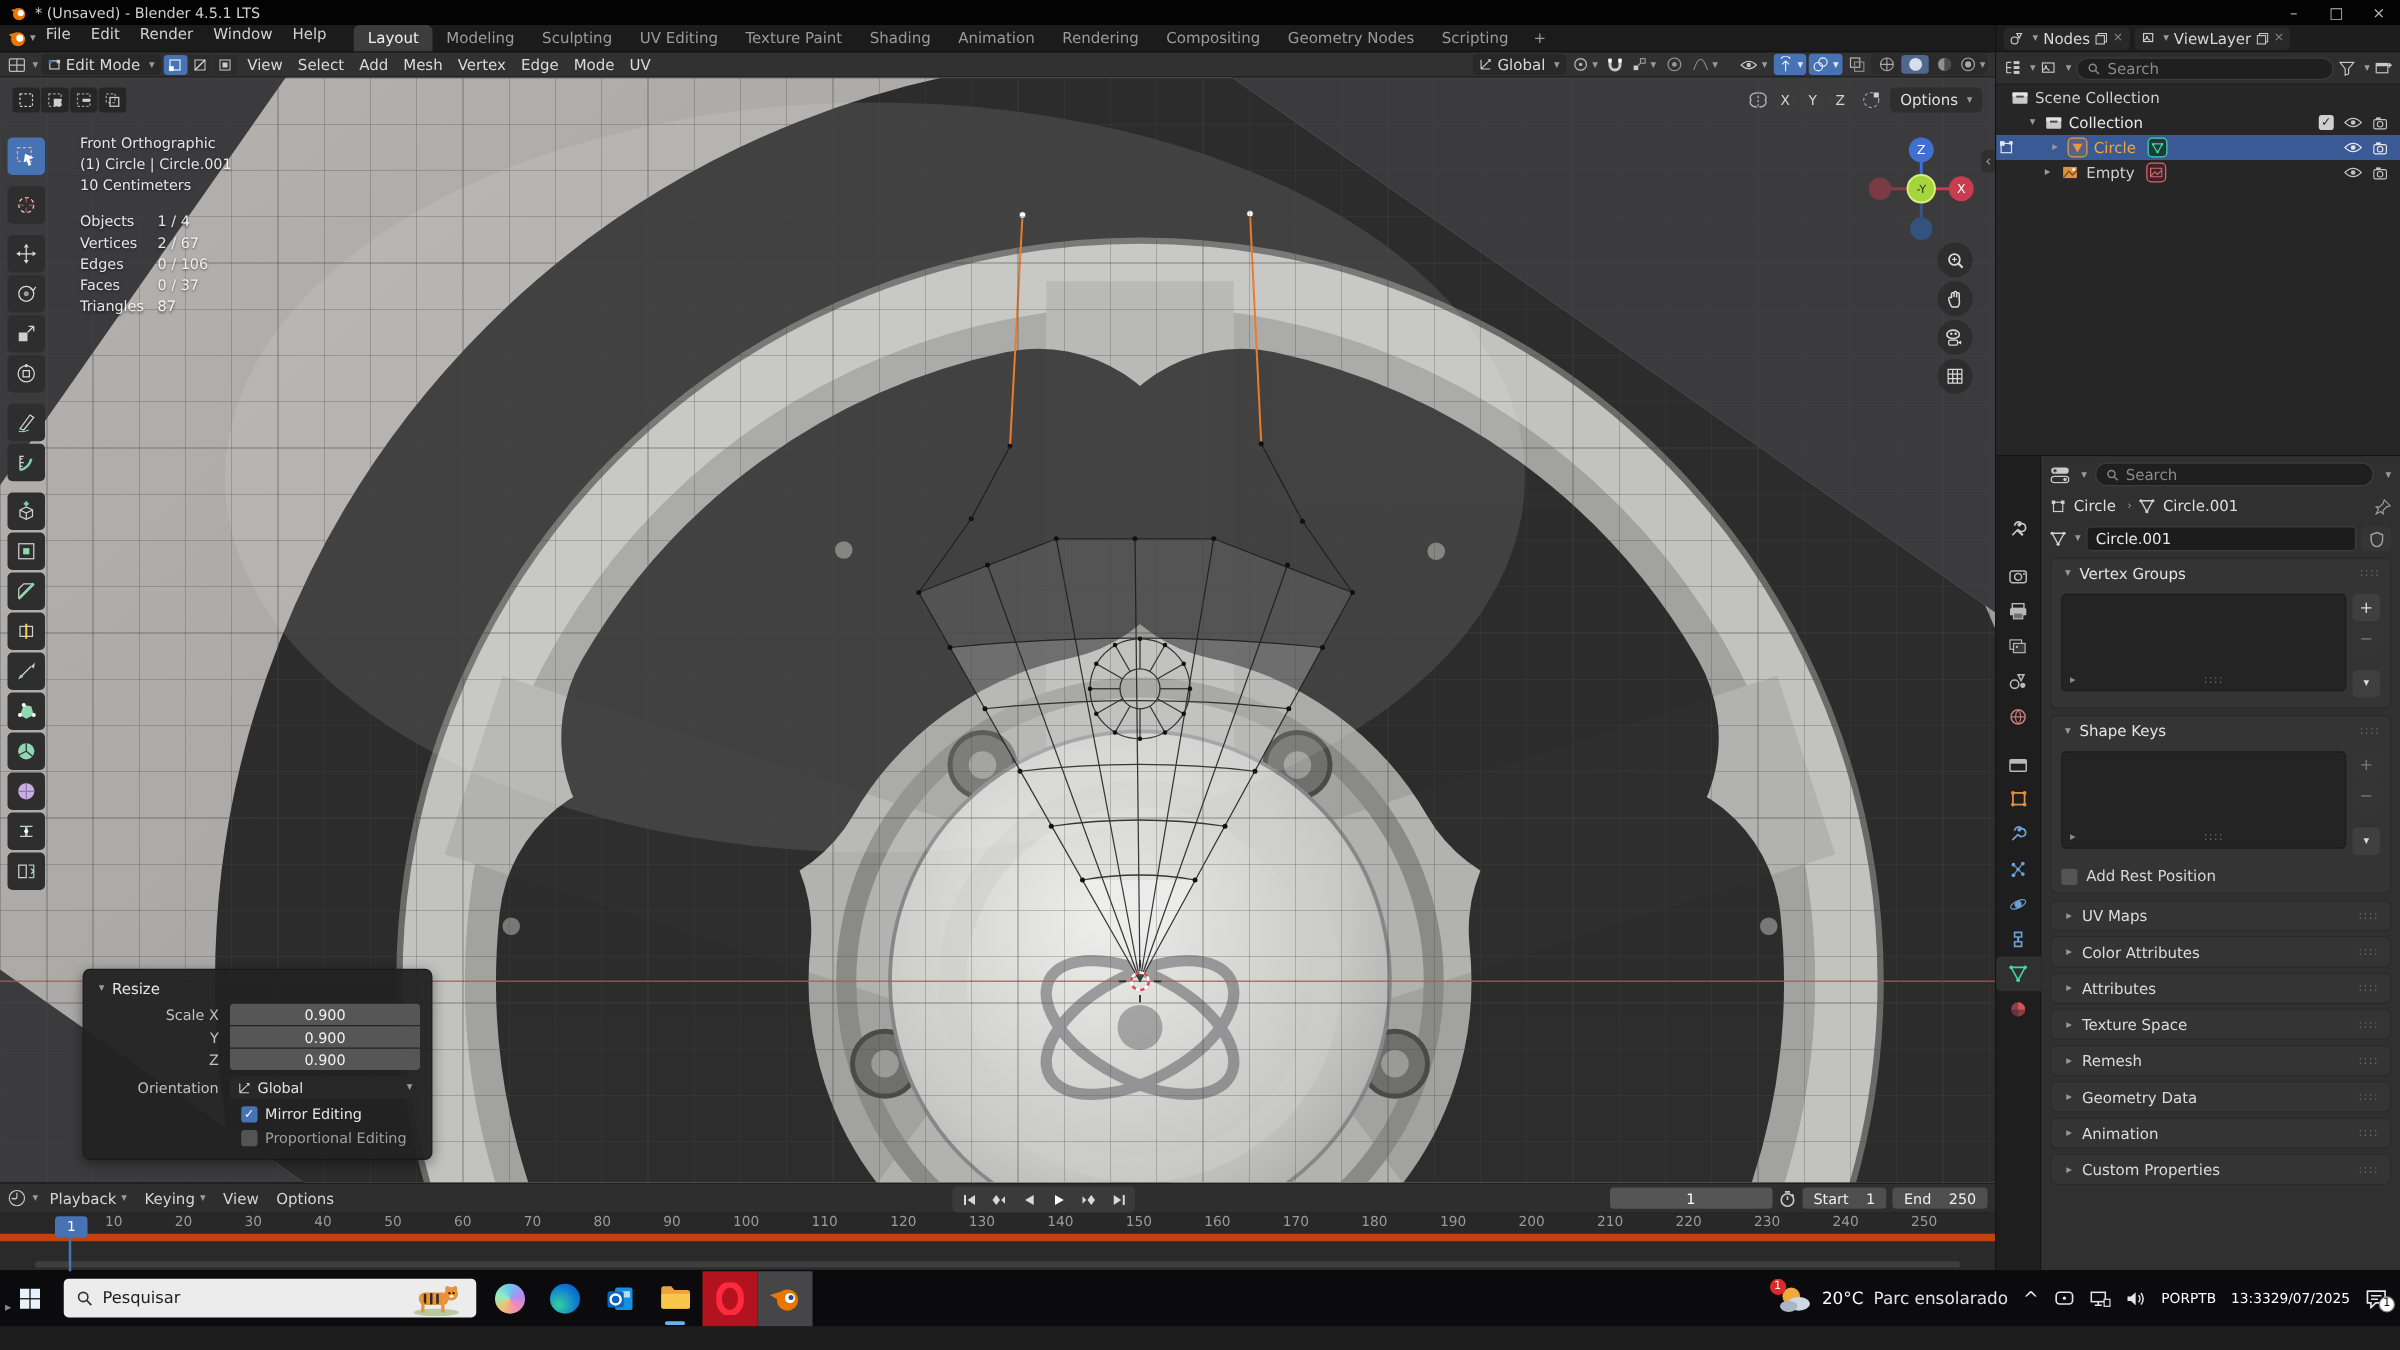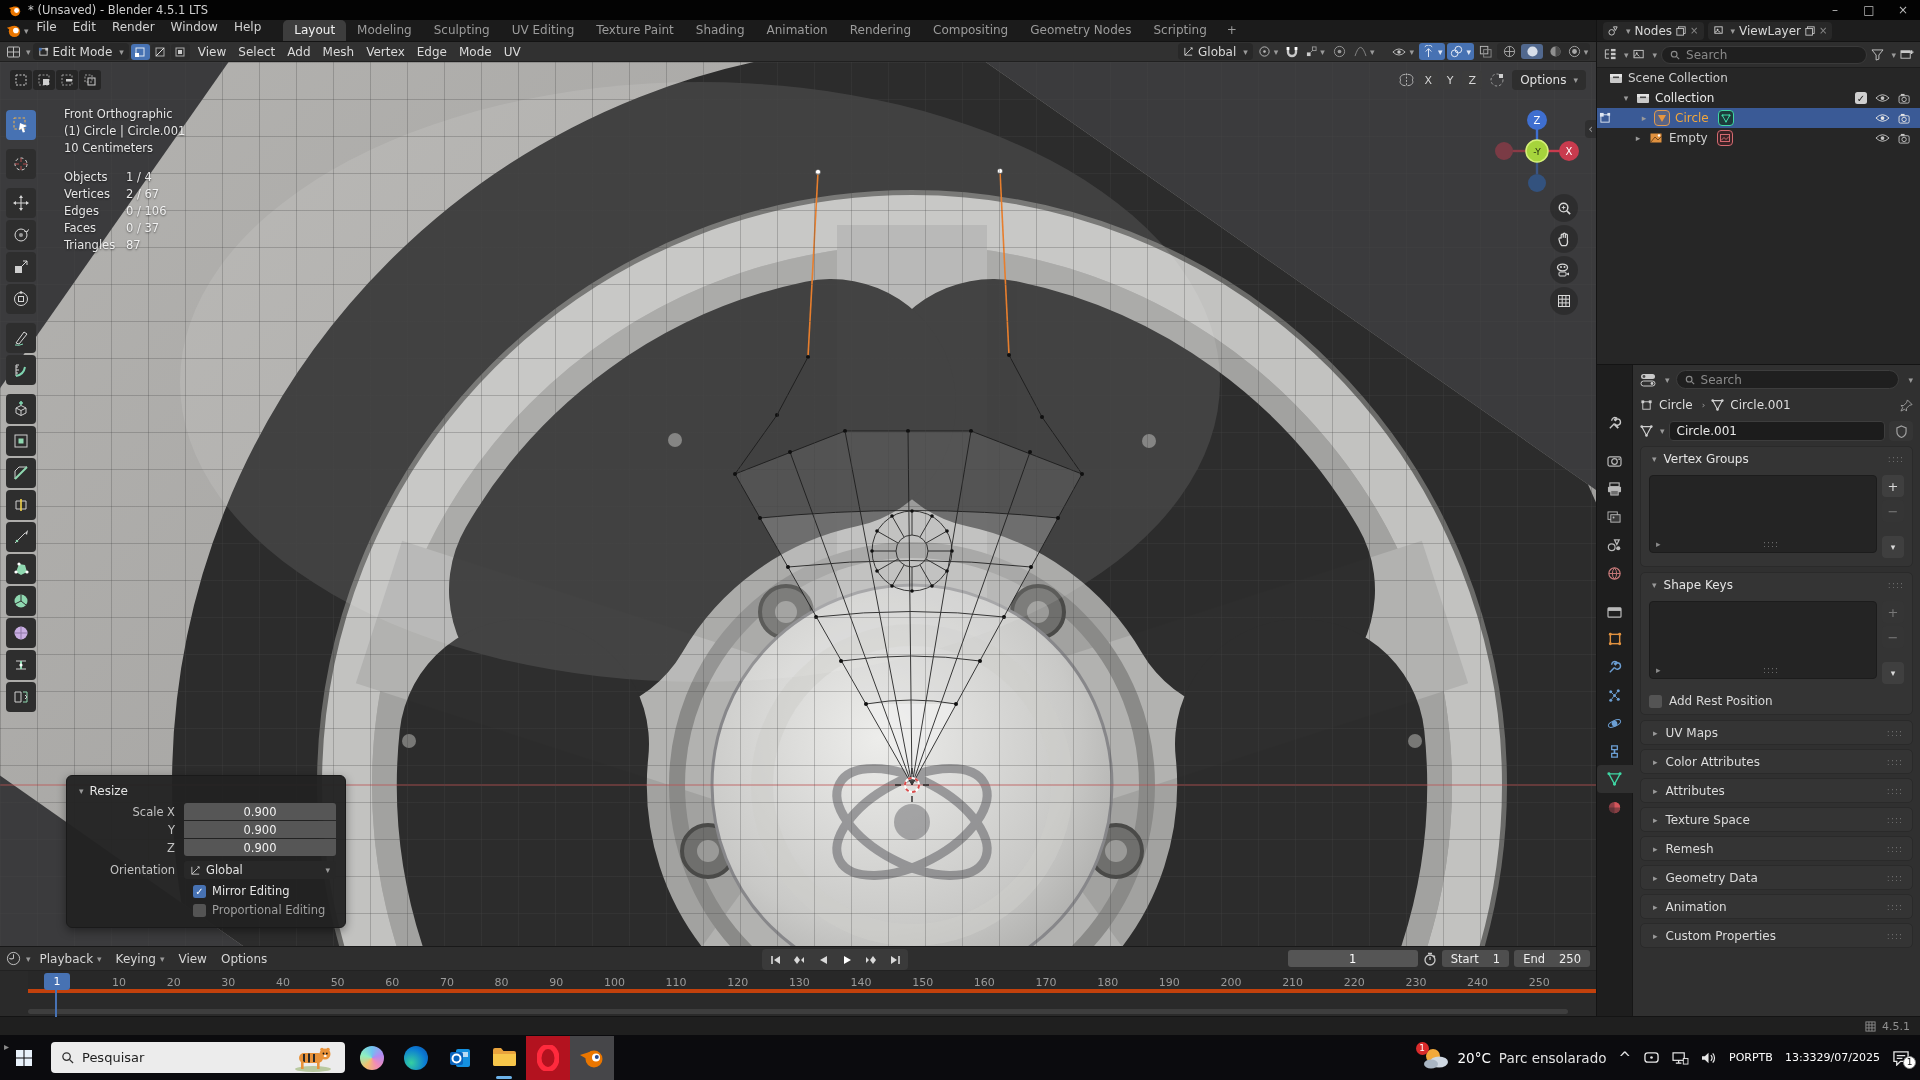--- a/index.html
+++ b/index.html
@@ -89,21 +89,21 @@
   .timeline{height:70px;background:#2a2a2a;border-top:1px solid #191919;position:relative;}
   .tl-header{height:24px;background:#2e2e2e;border-bottom:1px solid #222;display:flex;align-items:center;gap:2px;padding:0 6px;}
   .tl-menu{padding:0 7px;color:#d6d6d6;display:flex;align-items:center;}
   .tl-menu .chevx{display:none;font-size:9px;color:#999;margin-left:4px;}
   .tl-menu.has-chev .chevx{display:inline;}
   .tl-playctl{position:absolute;left:762px;top:2px;display:flex;gap:2px;background:#3a3a3a;border-radius:4px;padding:2px;}
   .pc-btn{width:22px;height:17px;display:flex;align-items:center;justify-content:center;border-radius:2px;}
   .tl-right{margin-left:auto;display:flex;align-items:center;gap:5px;}
   .tl-frame{width:130px;height:17px;background:#555;border-radius:3px;color:#fff;display:flex;align-items:center;justify-content:center;font-size:11.5px;}
   .tl-se{height:17px;background:#4e4e4e;border-radius:3px;display:flex;align-items:center;padding:0 9px;gap:14px;color:#eee;font-size:11.5px;}
-  .tl-ruler{height:22px;background:#282828;display:flex;align-items:flex-end;padding-left:84px;padding-right:46px;justify-content:space-between;color:#9a9a9a;font-size:11px;border-bottom:4px solid #c2410c;margin-left:28px;}
+  .tl-ruler{height:22px;background:#282828;display:flex;align-items:flex-start;padding-left:84px;padding-right:46px;justify-content:space-between;color:#9a9a9a;font-size:11px;border-bottom:6px solid #c2410c;}
   .tl-track{height:24px;position:relative;}
   .tl-scroll{position:absolute;left:28px;right:28px;bottom:3px;height:5px;background:#3e3e3e;border-radius:3px;}
   .playhead-badge{position:absolute;left:44px;top:26px;width:26px;height:17px;background:#4772b3;border-radius:3px;color:#fff;display:flex;align-items:center;justify-content:center;font-size:11px;z-index:3;}
   .playhead-line{position:absolute;left:55px;top:43px;width:2px;height:27px;background:#4772b3;z-index:2;}
   .tl-expander{position:absolute;left:4px;top:48px;color:#8b8b8b;font-size:10px;}
 
   
   .outliner{height:323px;border-bottom:1px solid #141414;background:#262626;}
   .ol-header{height:26px;background:#2e2e2e;display:flex;align-items:center;gap:4px;padding:0 6px;border-bottom:1px solid #1d1d1d;}
   .search-pill{flex:1;height:18px;background:#1f1f1f;border:1px solid #3a3a3a;border-radius:9px;display:flex;align-items:center;gap:6px;padding:0 8px;color:#8a8a8a;}
@@ -139,21 +139,21 @@
   .addrest{display:flex;align-items:center;gap:7px;padding:2px 8px 6px;color:#d8d8d8;}
   .cpanel{background:#343434;border:1px solid #2a2a2a;border-radius:5px;height:25px;display:flex;align-items:center;gap:8px;padding:0 9px;color:#dcdcdc;}
 
   
   .statusbar{height:19px;background:#1f1f1f;border-top:1px solid #141414;display:flex;align-items:center;justify-content:flex-end;gap:6px;padding-right:10px;color:#8f8f8f;font-size:11px;}
 
   
   .taskbar{height:45px;background:#0b0b0e;display:flex;align-items:center;padding-left:2px;}
   .tb-tile{width:44px;height:44px;display:flex;align-items:center;justify-content:center;position:relative;}
   .tb-underline{position:absolute;bottom:1px;left:14px;width:16px;height:3px;border-radius:2px;background:#6cb2e8;}
-  .tb-search{width:294px;height:31px;background:#ececec;border-radius:4px;margin:0 5px;display:flex;align-items:center;gap:8px;padding:0 10px;color:#1e1e1e;font-size:13px;overflow:hidden;}
+  .tb-search{width:330px;height:31px;background:#ececec;border-radius:4px;margin:0 5px;display:flex;align-items:center;gap:8px;padding:0 10px;color:#1e1e1e;font-size:13px;overflow:hidden;}
   .tb-search .tiger{margin-left:auto;}
   .tile-opera{background:#b3121f;}
   .tile-blender{background:#464649;}
   .tb-right{margin-left:auto;display:flex;align-items:center;gap:12px;padding-right:10px;color:#fff;font-size:13.5px;}
   .tb-stack{display:flex;align-items:center;line-height:13px;font-size:11px;}
   .tb-stack.right{align-items:flex-end;}
   .weather{display:flex;align-items:center;gap:8px;}
   .wbadge{position:absolute;top:-4px;left:-4px;width:13px;height:13px;background:#d92b2b;border-radius:50%;color:#fff;font-size:9px;display:flex;align-items:center;justify-content:center;}
   .notif{position:relative;}
   .nbadge{position:absolute;right:-6px;bottom:-3px;width:13px;height:13px;background:#fff;border-radius:50%;color:#111;font-size:9px;display:flex;align-items:center;justify-content:center;border:1px solid #888;}
@@ -1348,27 +1348,20 @@
                 <span class="chev">▸</span>
                 <span>Custom Properties</span>
                 <span class="grip">::::</span>
               </div>
             </div>
         </div>
       </div>
     </div>
   </div>
 
-  <div class="statusbar">
-    <svg width="11" height="11" viewBox="0 0 12 12">
-        <rect x="1" y="1" width="10" height="10" fill="none" stroke="#8f8f8f"></rect>
-        <path d="M1,4.3 H11 M1,7.6 H11 M4.3,1 V11 M7.6,1 V11" stroke="#8f8f8f"></path>
-      </svg>
-    <span>4.5.1</span>
-  </div>
 
   <div class="taskbar">
     <div class="tb-tile">
       <svg width="18" height="18" viewBox="0 0 18 18">
           <rect x="1" y="1" width="7.5" height="7.5" fill="#e9f2fb"></rect>
           <rect x="9.5" y="1" width="7.5" height="7.5" fill="#e9f2fb"></rect>
           <rect x="1" y="9.5" width="7.5" height="7.5" fill="#e9f2fb"></rect>
           <rect x="9.5" y="9.5" width="7.5" height="7.5" fill="#e9f2fb"></rect>
         </svg>
     </div>

